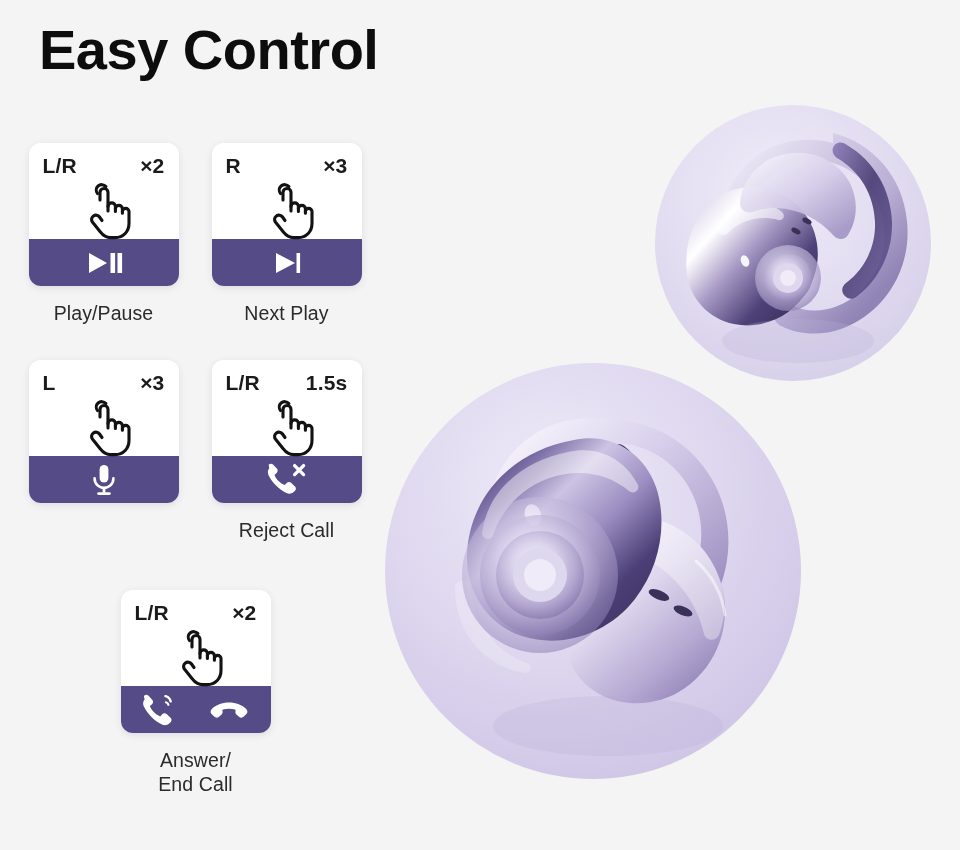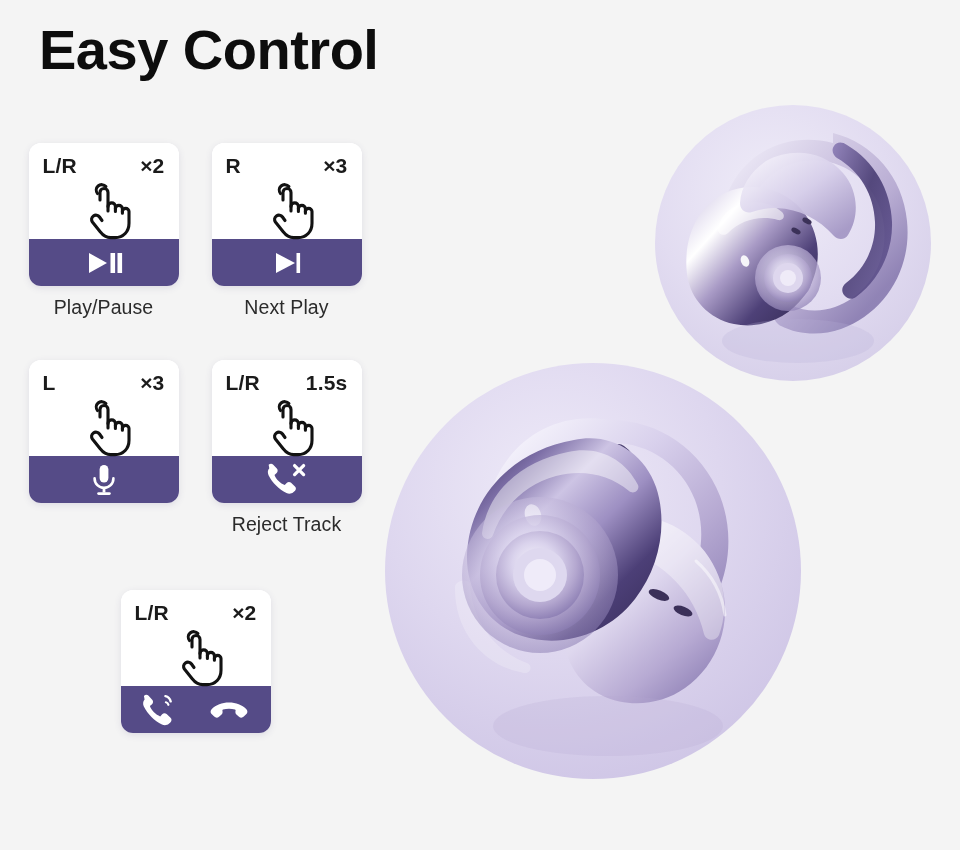--- a/index.html
+++ b/index.html
@@ -78,21 +78,21 @@
   }
   .card-bottom {
     height: 47px;
     background: #554b87;
     display: flex;
     align-items: center;
     justify-content: center;
     gap: 26px;
   }
   .card-label {
-    margin-top: 9px;
+    margin-top: 15px;
     text-align: center;
     font-size: 19.5px;
     font-weight: 500;
     color: #2b2b2b;
     line-height: 1.24;
     white-space: pre-line;
     letter-spacing: 0.1px;
   }
 
   
@@ -217,21 +217,21 @@
           </svg>
         </div>
       </div>
       <div class="card-bottom">
         <svg width="46" height="34" viewBox="0 0 46 34">
           <path d="M8.3 4.2c1.4-1.6 3.6-1.7 5-.2l3.9 4.2c1.3 1.4 1.2 3.5-.2 4.8l-2.3 2.1c.9 2.4 2.4 4.7 4.4 6.7 2 2 4.3 3.5 6.7 4.4l2.1-2.3c1.3-1.4 3.4-1.5 4.8-.2l4.2 3.9c1.5 1.4 1.4 3.6-.2 5l-1.6 1.5c-2 1.8-5 2-7.4.8-4.2-2-8-4.9-11.3-8.2C13.1 23.4 10.2 19.6 8.2 15.4c-1.2-2.4-1-5.4.8-7.4z" fill="#ffffff" transform="translate(-3,-2) scale(0.92)"></path>
           <path d="M30.6 2.6l9 9M39.6 2.6l-9 9" stroke="#ffffff" stroke-width="3.3" stroke-linecap="round"></path>
         </svg>
       </div>
     </div>
-    <div class="card-label">Reject Track</div>
+    <div class="card-label">Reject Call</div>
   </div>
 
   <div class="card-wrap" id="card-answer">
     <div class="card">
       <div class="card-top">
         <div class="card-header">
           <span class="card-side">L/R</span>
           <span class="card-count">×2</span>
         </div>
         <div class="hand-holder">
@@ -248,20 +248,22 @@
         <svg width="40" height="34" viewBox="0 0 40 34">
           <path d="M5.3 3.2c1.4-1.6 3.6-1.7 5-.2l3.9 4.2c1.3 1.4 1.2 3.5-.2 4.8l-2.3 2.1c.9 2.4 2.4 4.7 4.4 6.7 2 2 4.3 3.5 6.7 4.4l2.1-2.3c1.3-1.4 3.4-1.5 4.8-.2l4.2 3.9c1.5 1.4 1.4 3.6-.2 5l-1.6 1.5c-2 1.8-5 2-7.4.8-4.2-2-8-4.9-11.3-8.2C10.1 22.4 7.2 18.6 5.2 14.4c-1.2-2.4-1-5.4.8-7.4z" fill="#ffffff" transform="translate(-2,0) scale(0.93)"></path>
           <path d="M24.4 3.1c2.6.6 4.7 2.7 5.3 5.3" fill="none" stroke="#ffffff" stroke-width="2.4" stroke-linecap="round"></path>
           <path d="M24.9 9.3c1.2.3 2.2 1.3 2.5 2.5" fill="none" stroke="#ffffff" stroke-width="2.2" stroke-linecap="round"></path>
         </svg>
         <svg width="44" height="26" viewBox="0 0 44 26">
           <path d="M22 5.5c-7 0-13.2 2.6-17.2 6.4-1.5 1.5-1.6 3.7-.2 5.1l2.6 2.6c1.3 1.3 3.4 1.4 4.8.2l2.3-2c1.2-1 1.6-2.6 1.1-4-.1-.5.1-1 .6-1.2 1.9-.6 4-.9 6-.9s4.1.3 6 .9c.5.2.7.7.6 1.2-.5 1.4-.1 3 1.1 4l2.3 2c1.4 1.2 3.5 1.1 4.8-.2l2.6-2.6c1.4-1.4 1.3-3.6-.2-5.1C35.2 8.1 29 5.5 22 5.5z" fill="#ffffff"></path>
         </svg>
       </div>
     </div>
+    <div class="card-label">Answer/
+End Call</div>
   </div>
 
   <div class="bud-scene" id="bud-small">
     <svg class="bud-svg" viewBox="0 0 290 290">
       <defs>
         <radialGradient id="sBack" cx="42%" cy="32%" r="72%">
           <stop offset="0%" stop-color="#efecf8"></stop>
           <stop offset="60%" stop-color="#e2dcf1"></stop>
           <stop offset="100%" stop-color="#d6cfe9"></stop>
         </radialGradient>

